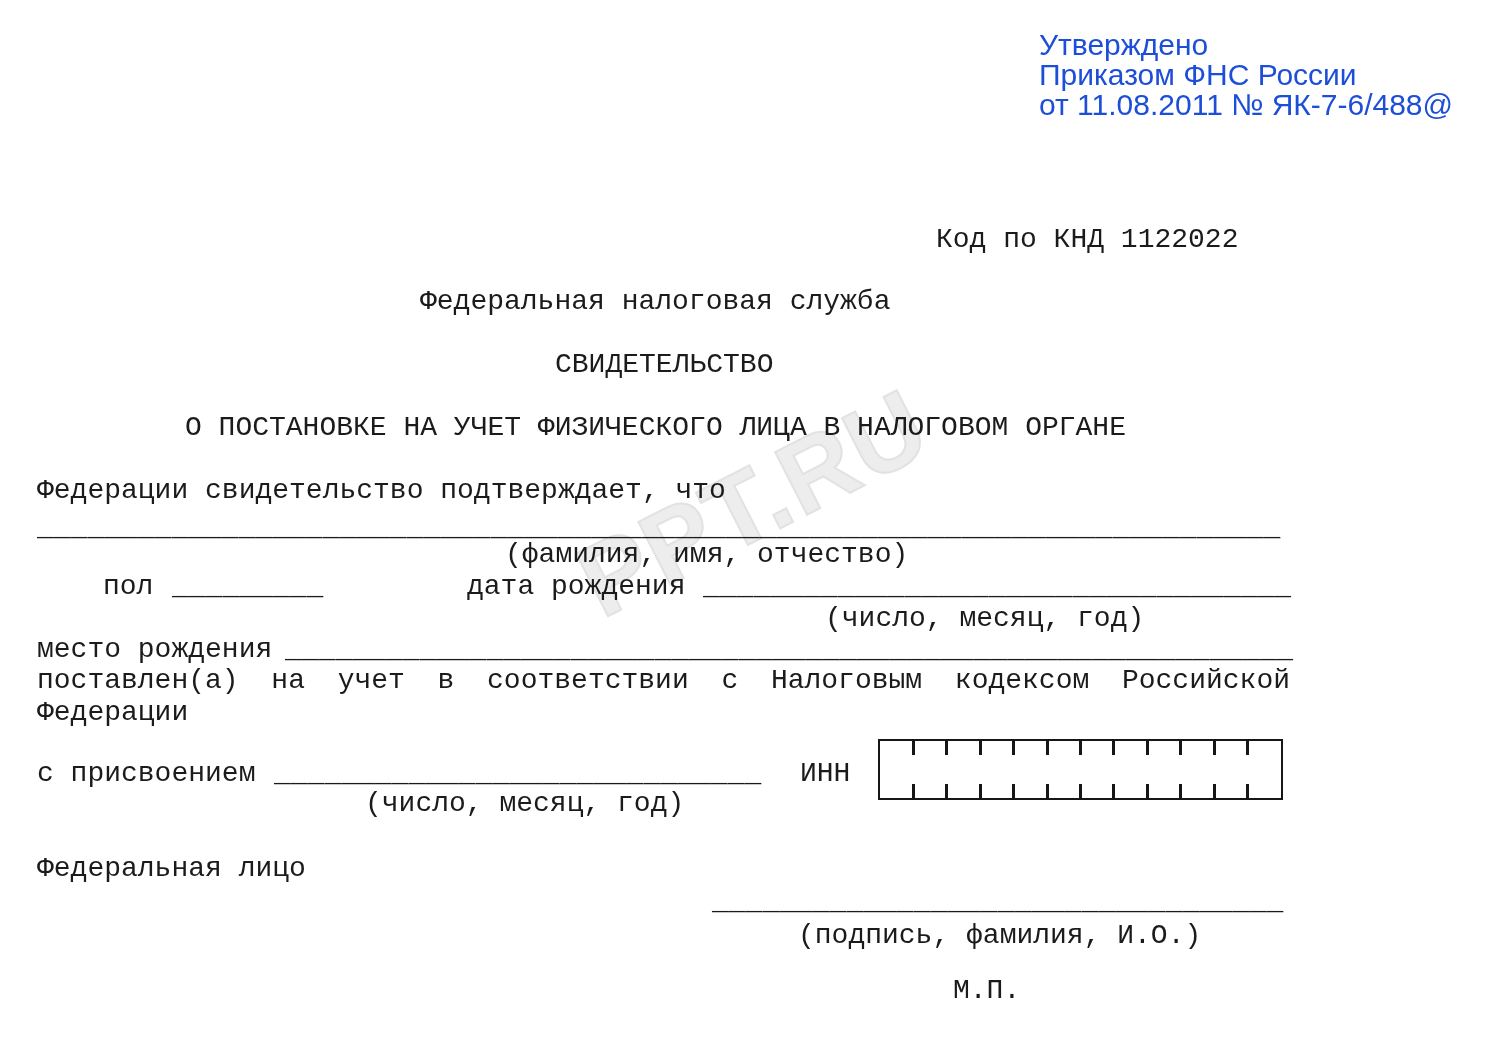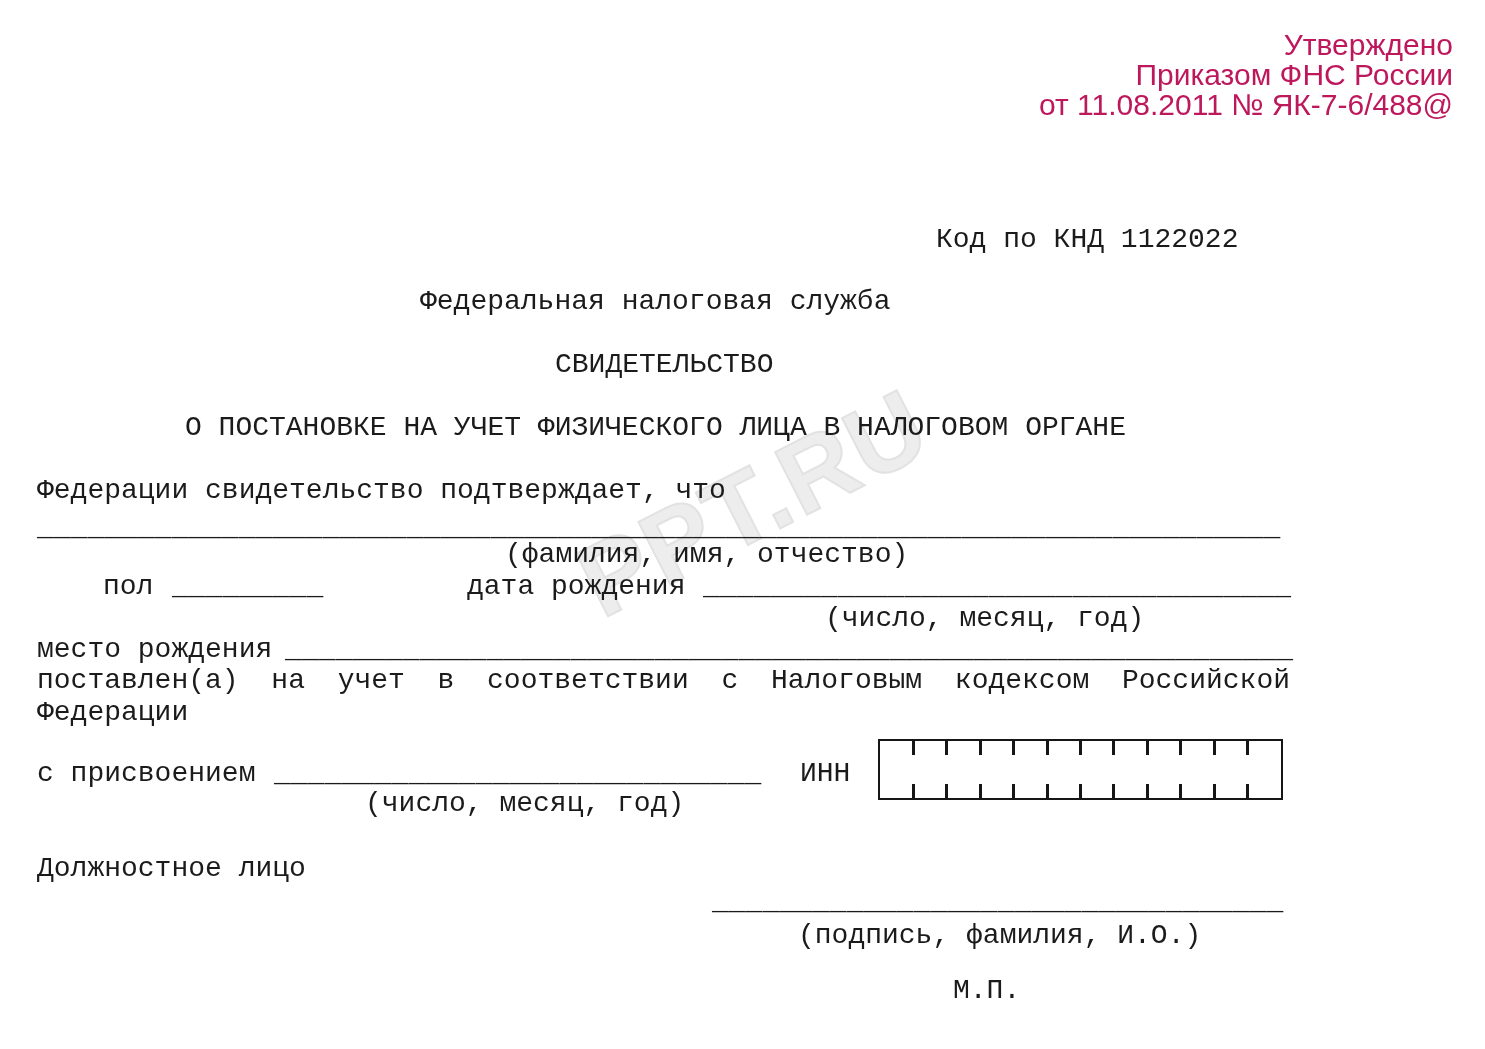--- a/index.html
+++ b/index.html
@@ -3,22 +3,22 @@
 <meta charset="utf-8">
 <style>
   html,body{margin:0;padding:0;background:#fff;}
   .page{
     position:relative;width:1485px;height:1049px;background:#ffffff;
     font-family:"Liberation Mono","DejaVu Sans Mono",monospace;
     font-size:28px;line-height:32px;color:#1b1b1b;overflow:hidden;
   }
   .abs{position:absolute;white-space:pre;}
   .approval{
-    position:absolute;top:30px;right:32px;text-align:right;
-    font-family:"Liberation Sans",sans-serif;font-size:30px;line-height:30px;color:#be185d;
+    position:absolute;top:30px;right:32px;
+    font-family:"Liberation Sans",sans-serif;font-size:30px;line-height:30px;color:#1d4ed8;
   }
   .watermark{
     position:absolute;left:553px;top:418px;width:400px;height:170px;
     display:flex;align-items:center;justify-content:center;
     transform:rotate(-27deg);
     font-family:"Liberation Sans",sans-serif;font-weight:bold;font-size:102px;
     color:#ededed;-webkit-text-stroke:2px #e2e2e2;letter-spacing:2px;
     pointer-events:none;user-select:none;
   }
   .justified{
@@ -92,20 +92,20 @@
       <div class="tick tick-top" style="left: calc(66.6667% - 1.5px);"></div>
       <div class="tick tick-bottom" style="left: calc(66.6667% - 1.5px);"></div>
       <div class="tick tick-top" style="left: calc(75% - 1.5px);"></div>
       <div class="tick tick-bottom" style="left: calc(75% - 1.5px);"></div>
       <div class="tick tick-top" style="left: calc(83.3333% - 1.5px);"></div>
       <div class="tick tick-bottom" style="left: calc(83.3333% - 1.5px);"></div>
       <div class="tick tick-top" style="left: calc(91.6667% - 1.5px);"></div>
       <div class="tick tick-bottom" style="left: calc(91.6667% - 1.5px);"></div>
     </div>
 
-  <div class="abs" style="left:37px;top:853px;">Должностное лицо</div>
+  <div class="abs" style="left:37px;top:853px;">Федеральная лицо</div>
 
   <div class="abs" style="left:712px;top:886px;">__________________________________</div>
   <div class="abs" style="left:798px;top:920px;">(подпись, фамилия, И.О.)</div>
 
   <div class="abs" style="left:953px;top:975px;">М.П.</div>
 
 </div>
 
 </body></html>

